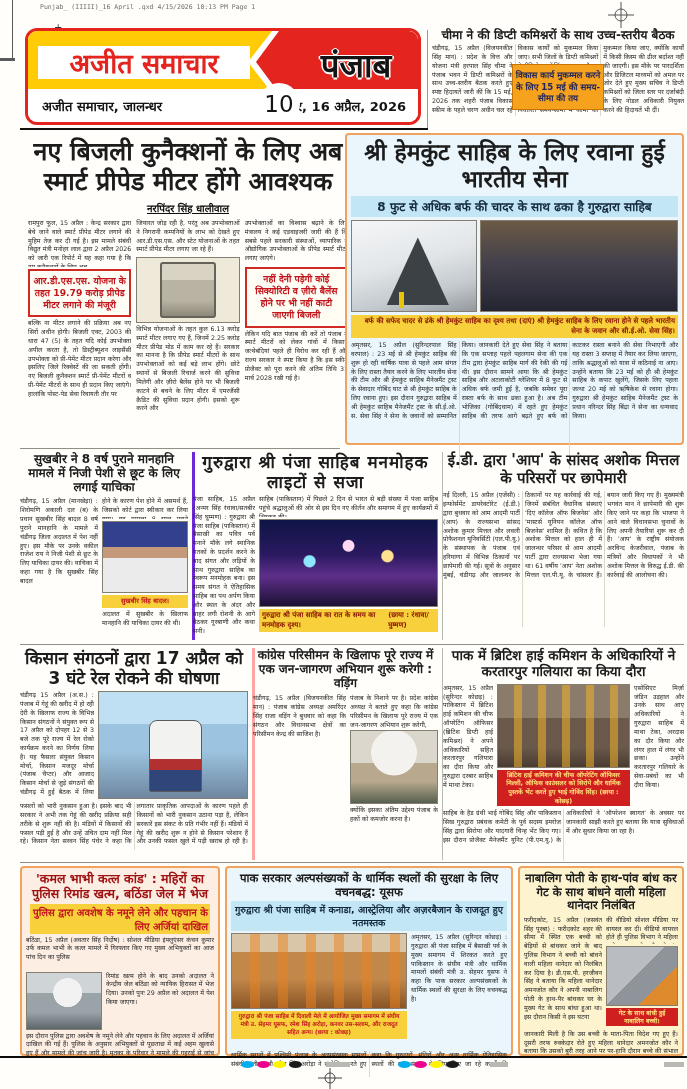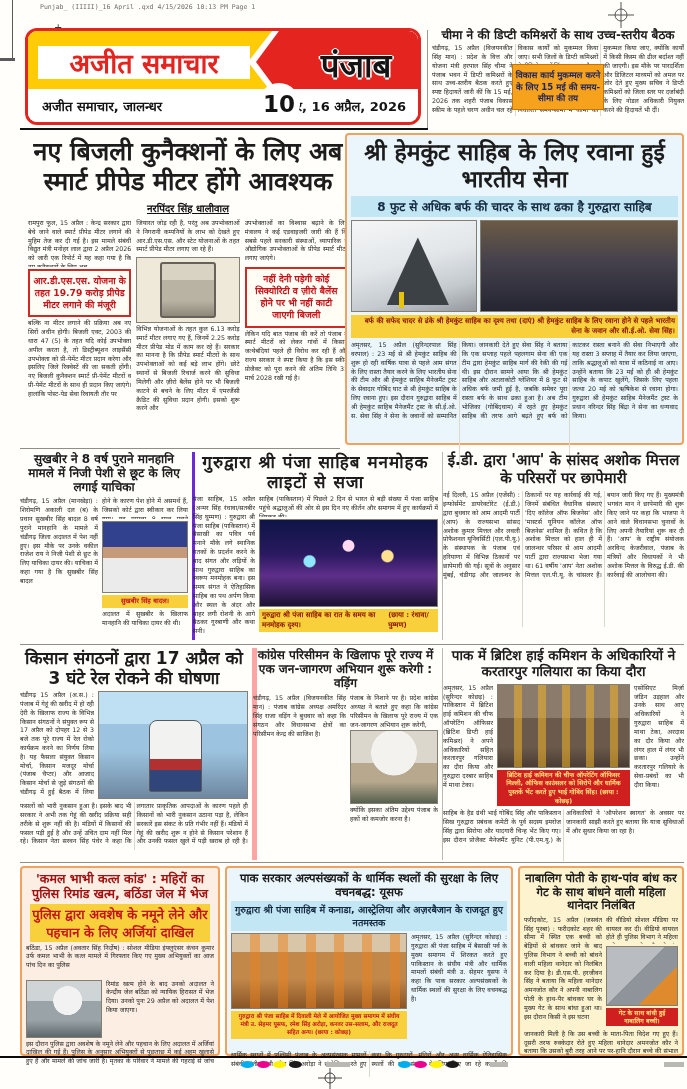--- a/index.html
+++ b/index.html
@@ -53,21 +53,21 @@
       <span style="font-size:27px;font-weight:bold;color:#e3241f;white-space:nowrap;">अजीत समाचार</span>
     </div>
     <div class="abs" style="left:268px;top:8px;width:120px;height:50px;display:flex;align-items:center;justify-content:center;">
       <span style="font-size:33px;font-weight:bold;color:#141414;text-shadow:-1.5px 0 #fff,1.5px 0 #fff,0 -1.5px #fff,0 1.5px #fff;">पंजाब</span>
     </div>
     <div class="abs" style="left:0;bottom:0;width:100%;height:33px;background:#fff;display:flex;align-items:center;">
       <span style="font-size:13px;font-weight:bold;color:#141414;padding-left:14px;flex:1;">अजीत समाचार, जालन्धर</span>
       <span style="font-size:13px;font-weight:bold;color:#141414;padding-right:12px;">वीरवार, 16 अप्रैल, 2026</span>
     </div>
     <div class="abs" style="left:230px;top:52px;width:42px;height:42px;background:#fff;border-radius:50%;display:flex;align-items:center;justify-content:center;">
-      <span style="font-size:23px;font-weight:bold;color:#141414;">10</span>
+      <span style="font-size:23px;font-weight:normal;color:#141414;">10</span>
     </div>
   </div>
   <div class="abs vline" style="left:427px;top:30px;height:98px;"></div>
   <div class="abs" style="left:20px;top:128px;width:408px;height:2px;background:#111;"></div>
 
   <div class="abs" style="left:432px;top:28px;width:252px;height:103px;">
     <div class="hl" style="font-size:12px;">चीमा ने की डिप्टी कमिश्नरों के साथ उच्च-स्तरीय बैठक</div>
     <div style="position:relative;height:72px;margin-top:2px;">
       <div class="tiny cols3" style="height:72px;">चंडीगढ़, 15 अप्रैल (विजयनकीत सिंह मान) : प्रदेश के वित्त और योजना मंत्री हरपाल सिंह चीमा ने पंजाब भवन में डिप्टी कमिश्नरों के साथ उच्च-स्तरीय बैठक करते हुए स्पष्ट हिदायतें जारी कीं कि 15 मई, 2026 तक शहरी पंजाब विकास स्कीम के पहले चरण अधीन चल रहे विकास कार्यों को मुकम्मल किया जाए। सभी जिलों के डिप्टी कमिश्नरों ने वीडियो कान्फ्रेंसिंग द्वारा इस बैठक में भाग लिया। उन्होंने साथ ही जिला प्रशासनों को हिदायत की कि वह यह यकीनी बनाएं कि इन कामों का अमल समय-सीमा के अन्दर हो और निर्धारित समय-सीमा में कामों को मुकम्मल किया जाए, क्योंकि कार्यों में किसी किस्म की ढील बर्दाश्त नहीं की जाएगी। इस मौके पर पारदर्शिता और डिजिटल माध्यमों को अमल पर जोर देते हुए मुख्य सचिव ने डिप्टी कमिश्नरों को जिला स्तर पर दर्जाबंदी के लिए नोडल अधिकारी नियुक्त करने की हिदायतें भी दीं।</div>
       <div class="abs" style="left:80px;top:20px;width:92px;height:46px;background:#f6a21d;border:1px solid #c87400;color:#20265c;font-weight:bold;font-size:8.6px;line-height:1.3;text-align:center;display:flex;align-items:center;justify-content:center;padding:1px;box-sizing:border-box;">विकास कार्य मुकम्मल करने के लिए 15 मई की समय-सीमा की तय</div>
@@ -142,21 +142,21 @@
     </div>
   </div>
 
   <div class="abs" style="left:443px;top:452px;width:241px;height:188px;">
     <div class="hl" style="font-size:15px;">ई.डी. द्वारा 'आप' के सांसद अशोक मित्तल के परिसरों पर छापेमारी</div>
     <div class="tiny cols3" style="height:136px;margin-top:4px;">नई दिल्ली, 15 अप्रैल (एजेंसी) : इन्फोर्समेंट डायरेक्टोरेट (ई.डी.) द्वारा बुधवार को आम आदमी पार्टी (आप) के राज्यसभा सांसद अशोक कुमार मित्तल और लवली प्रोफैशनल यूनिवर्सिटी (एल.पी.यू.) के संस्थापक के पंजाब एवं हरियाणा में विभिन्न ठिकानों पर छापेमारी की गई। सूत्रों के अनुसार मुंबई, चंडीगढ़ और जालन्धर के ठिकानों पर यह कार्रवाई की गई, जिनमें संबंधित वैधानिक संस्थाएं 'दिए कॉलेज ऑफ बिजनेस' और 'मास्टर्स यूनियन कॉलेज ऑफ बिजनेस' शामिल हैं। कथित है कि अशोक मित्तल को हाल ही में जालन्धर परिसर से आम आदमी पार्टी द्वारा राज्यसभा भेजा गया था। 61 वर्षीय 'आप' नेता अशोक मित्तल एल.पी.यू. के चांसलर हैं। बयान जारी किए गए हैं। मुख्यमंत्री भगवंत मान ने छापेमारी की शुरू किए जाने पर कहा कि भाजपा ने आने वाले विधानसभा चुनावों के लिए अपनी तैयारियां शुरू कर दी हैं। 'आप' के राष्ट्रीय संयोजक अरविन्द केजरीवाल, पंजाब के मंत्रियों और विधायकों ने भी अशोक मित्तल के विरुद्ध ई.डी. की कार्रवाई की आलोचना की।</div>
   </div>
 
   <div class="abs hrule" style="left:20px;top:644px;width:664px;"></div>
 
-  <div class="abs" style="left:20px;top:648px;width:228px;height:212px;border-right:5px solid #fca5a5;padding-right:4px;">
+  <div class="abs" style="left:20px;top:648px;width:228px;height:212px;border-right:3px solid #fca5a5;padding-right:4px;">
     <div class="hl" style="font-size:17px;">किसान संगठनों द्वारा 17 अप्रैल को 3 घंटे रेल रोकने की घोषणा</div>
     <div class="flexrow" style="margin-top:3px;">
       <div class="tiny" style="width:74px;height:108px;">चंडीगढ़ 15 अप्रैल (अ.स.) : पंजाब में गेहूं की खरीद में हो रही देरी के खिलाफ राज्य के विभिन्न किसान संगठनों ने संयुक्त रूप से 17 अप्रैल को दोपहर 12 से 3 बजे तक पूरे राज्य में रेल रोको कार्यक्रम करने का निर्णय लिया है। यह फैसला संयुक्त किसान मोर्चा, किसान मजदूर मोर्चा (पंजाब चैप्टर) और आजाद किसान मोर्चा से जुड़े संगठनों की चंडीगढ़ में हुई बैठक में लिया गया।</div>
       <div class="photo" style="flex:1;height:106px;background:linear-gradient(180deg,#bfe0f2 0 30%,#9cc4e0 30% 55%,#6f87a0 100%);">
         <div class="abs" style="left:34%;top:26%;width:34%;height:66%;background:linear-gradient(180deg,#f2f2f0 0 55%,#b33030 55% 70%,#30457a 70% 100%);border-radius:8px 8px 2px 2px;border:1px solid #5a5a5a;"></div>
       </div>
     </div>
     <div class="tiny cols2" style="height:48px;margin-top:3px;">फसलों को भारी नुकसान हुआ है। इसके बाद भी सरकार ने अभी तक गेहूं की खरीद प्रक्रिया सही तरीके से शुरू नहीं की है। मंडियों में किसानों की फसल पड़ी हुई है और उन्हें उचित दाम नहीं मिल रहे। किसान नेता सरवन सिंह पंधेर ने कहा कि लगातार प्राकृतिक आपदाओं के कारण पहले ही किसानों को भारी नुकसान उठाना पड़ा है, लेकिन सरकारें इस संकट के प्रति गंभीर नहीं हैं। मंडियों में गेहूं की खरीद शुरू न होने से किसान परेशान हैं और उनकी फसल खुले में पड़ी खराब हो रही है। उन्होंने आरोप लगाया कि इस स्थिति का फायदा उठाकर व्यापारियों द्वारा गेहूं के दाम में कटौती की जा रही है। किसान नेताओं ने चेतावनी दी है कि यदि उनकी मांगें नहीं मानी गईं तो आंदोलन को और तेज किया जाएगा। उन्होंने पंजाब के लोगों और अन्य समाज संगठनों से भी इस संघर्ष में साथ देने की अपील की है। किसानों का कहना है कि यह कदम उनकी मजबूरी है, क्योंकि समय पर मंडियों में उनकी फसल की खरीद न होने से उन्हें भारी आर्थिक नुकसान हो रहा है।</div>
   </div>
 
@@ -182,21 +182,21 @@
       </div>
       <div class="tiny" style="width:50px;height:110px;">एसोसिएट मिर्ज़ा जंडिन उड़हाल और उनके साथ आए अधिकारियों ने गुरुद्वारा साहिब में माथा टेका, अरदास का दौर किया और लंगर हाल में लंगर भी छका। उन्होंने करतारपुर गलियारे के सेवा-प्रबंधों का भी दौरा किया।</div>
     </div>
     <div class="tiny cols2" style="height:52px;margin-top:3px;">साहिब के हैड ग्रंथी भाई गोबिंद सिंह और पाकिस्तान सिख गुरुद्वारा प्रबंधक कमेटी के पूर्व सदस्य इमरोज सिंह द्वारा सिरोपा और यादगारी चिन्ह भेंट किए गए। इस दौरान प्रोजैक्ट मैनेजमैंट यूनिट (पी.एम.यू.) के अधिकारियों ने 'ऑपरेशन स्वागत' के अवसर पर जानकारी साझी करते हुए बताया कि यात्रा सुविधाओं में और सुधार किया जा रहा है।</div>
   </div>
 
   <div class="abs hrule" style="left:20px;top:862px;width:664px;"></div>
 
   <div class="abs boxed" style="left:20px;top:866px;width:200px;height:190px;background:#fdeee4;padding:4px;">
     <div class="hl" style="font-size:12.5px;color:#a01212;">'कमल भाभी कत्ल कांड' : महिरों का पुलिस रिमांड खत्म, बठिंडा जेल में भेज</div>
-    <div style="background:#f7d03c;color:#c3161c;font-weight:bold;font-size:13px;text-align:center;padding:1px 2px;margin:2px 4px;">पुलिस द्वारा अवशेष के नमूने लेने और पहचान के लिए अर्जियां दाखिल</div>
+    <div style="background:#f7d03c;color:#c3161c;font-weight:bold;font-size:10px;text-align:right;padding:1px 2px;margin:2px 4px;">पुलिस द्वारा अवशेष के नमूने लेने और पहचान के लिए अर्जियां दाखिल</div>
     <div class="tiny" style="height:34px;">बठिंडा, 15 अप्रैल (अवतार सिंह निर्दोष) : सोशल मीडिया इंफ्लुएंसर कंचन कुमार उर्फ कमल भाभी के कत्ल मामले में गिरफ्तार किए गए मुख्य अभियुक्तों का आज पांच दिन का पुलिस</div>
     <div class="flexrow" style="margin-top:2px;">
       <div class="photo" style="width:74px;height:56px;background:radial-gradient(circle at 55% 35%,#f2f2f2 0 26%,rgba(0,0,0,0) 27%),linear-gradient(180deg,#cfd4d6 0 35%,#9aa3a8 35% 70%,#5d666b 100%);"></div>
       <div class="tiny" style="flex:1;height:56px;">रिमांड खत्म होने के बाद उनको अदालत ने केन्द्रीय जेल बठिंडा को न्यायिक हिरासत में भेज दिया। उनको पुनः 29 अप्रैल को अदालत में पेश किया जाएगा।</div>
     </div>
     <div class="tiny" style="height:26px;margin-top:2px;">इस दौरान पुलिस द्वारा अवशेष के नमूने लेने और पहचान के लिए अदालत में अर्जियां दाखिल की गई हैं। पुलिस के अनुसार अभियुक्तों से पूछताछ में कई अहम खुलासे हुए हैं और मामले की जांच जारी है। मृतका के परिवार ने मामले की गहराई से जांच की मांग की है।</div>
   </div>
 
   <div class="abs boxed" style="left:225px;top:866px;width:288px;height:190px;background:#eaf6fb;padding:4px;">
     <div class="hl" style="font-size:11.5px;">पाक सरकार अल्पसंख्यकों के धार्मिक स्थलों की सुरक्षा के लिए वचनबद्ध: यूसफ</div>

